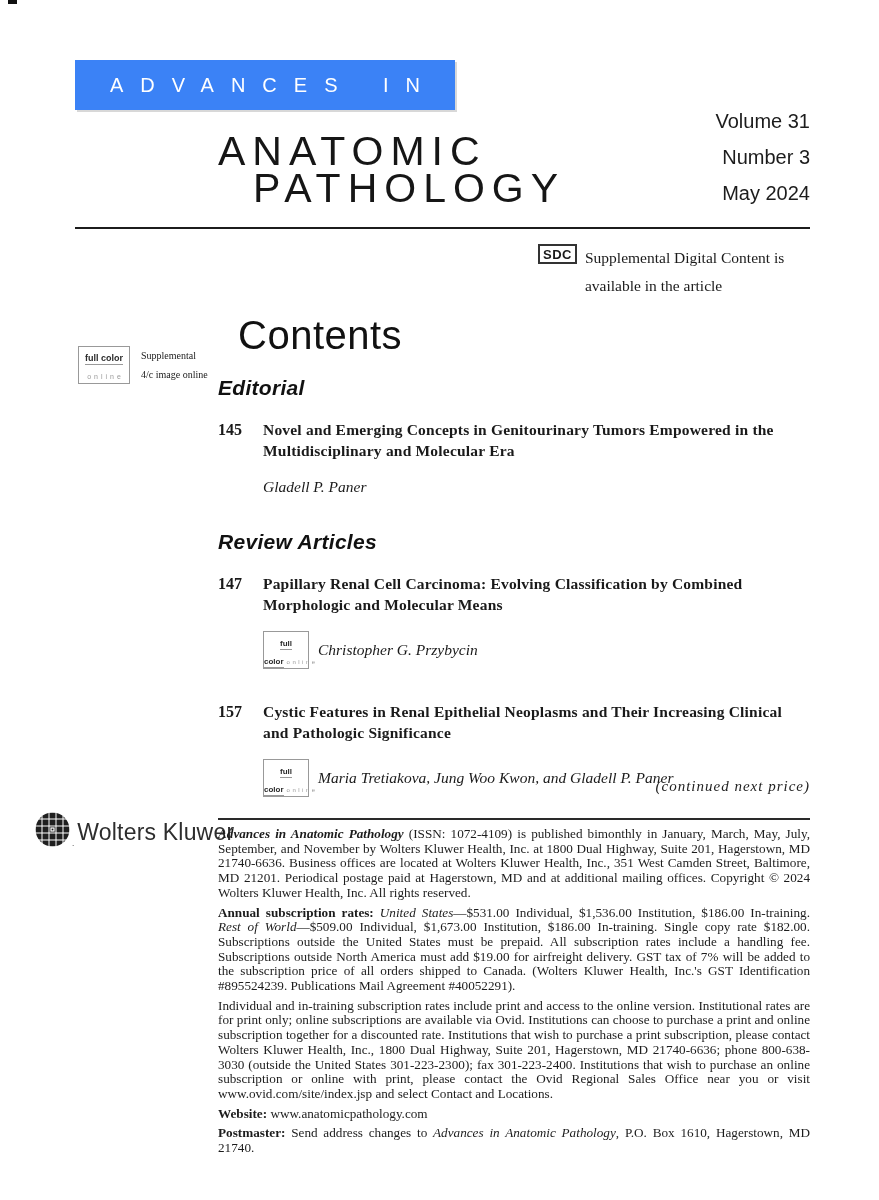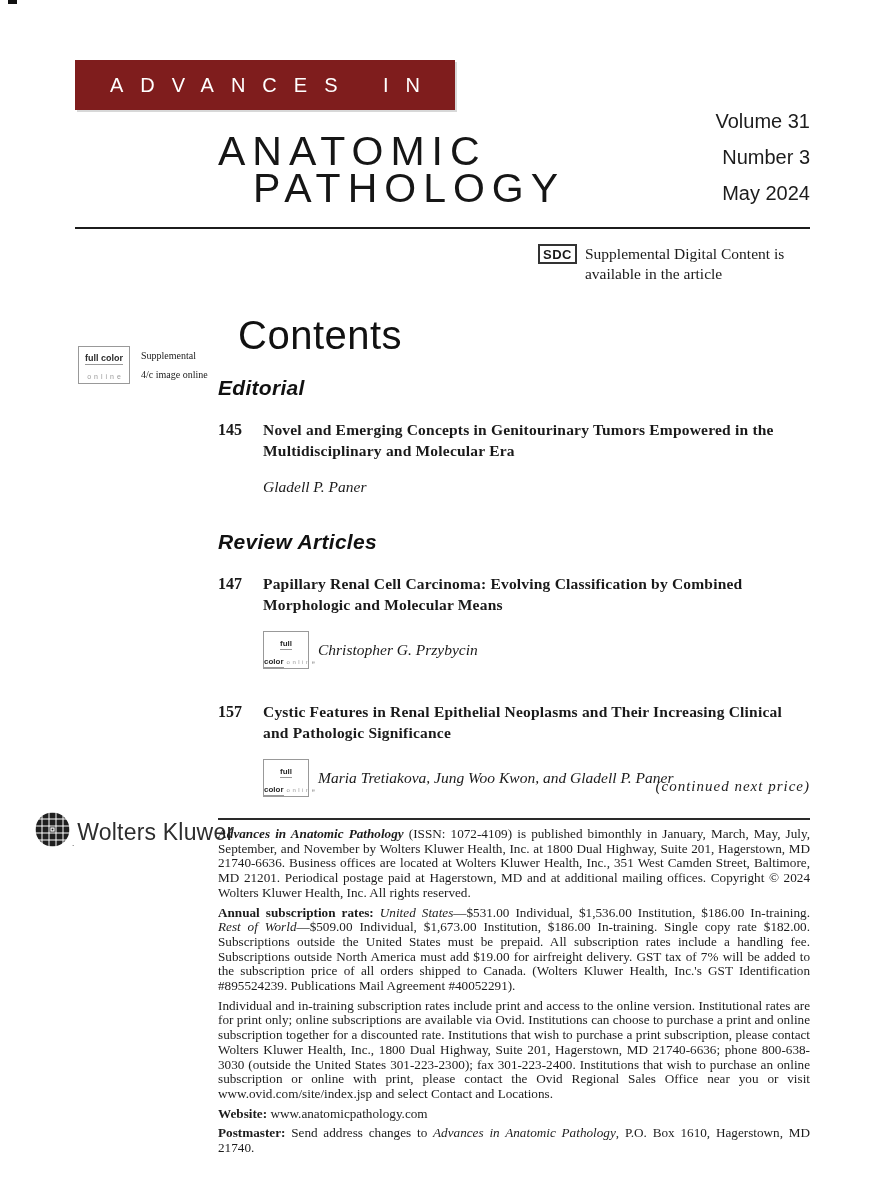--- a/index.html
+++ b/index.html
@@ -14,21 +14,21 @@
     overflow: hidden;
   }
   .preline { white-space: pre-line; }
 
   
   .artifact { position: absolute; left: 8px; top: 0; width: 9px; height: 4px; background: #111; }
 
   
   .banner {
     position: absolute; left: 75px; top: 60px; width: 380px; height: 50px;
-    background: #7f1d1d; color: #fff;
+    background: #3b82f6; color: #fff;
     display: flex; align-items: center; justify-content: center;
     font-family: "Liberation Sans", sans-serif;
     font-size: 20px; letter-spacing: 17px; padding-left: 17px; word-spacing: 6px;
     box-shadow: 2px 2px 0 #d8d8d8;
   }
   .jtitle {
     position: absolute; font-family: "Liberation Sans", sans-serif;
     font-size: 41px; letter-spacing: 7px; color: #161616; font-weight: 400;
   }
   .jtitle.l1 { left: 218px; top: 128px; }
@@ -40,21 +40,21 @@
   .volblock div { margin-bottom: 13px; }
   .rule-top { position: absolute; left: 75px; top: 227px; width: 735px; height: 2px; background: #1c1c1c; }
 
   
   .sdc { position: absolute; left: 538px; top: 244px; display: flex; gap: 8px; font-size: 15.5px; }
   .sdc-badge {
     border: 2px solid #333; font-family: "Liberation Sans", sans-serif;
     font-weight: bold; font-size: 13px; padding: 0 3px; height: 20px;
     display: inline-flex; align-items: center; letter-spacing: .5px; align-self: flex-start;
   }
-  .sdc-text { line-height: 20px; }
+  .sdc-text { line-height: 28px; }
 
   
   .margin-note { position: absolute; left: 78px; top: 346px; display: flex; gap: 11px; }
   .fc-badge {
     border: 1px solid #999; width: 52px; align-self: flex-start;
     font-family: "Liberation Sans", sans-serif; text-align: center; background: #fff;
   }
   .fc-badge .fc-top { font-size: 9px; font-weight: bold; border-bottom: 1px solid #999; padding: 1px 0; color: #2a2a2a; }
   .fc-badge .fc-bottom { font-size: 7px; letter-spacing: 3px; color: #9a9a9a; padding: 1px 0 1px 3px; }
   .fc-badge.small { width: 46px; margin-right: 9px; }

